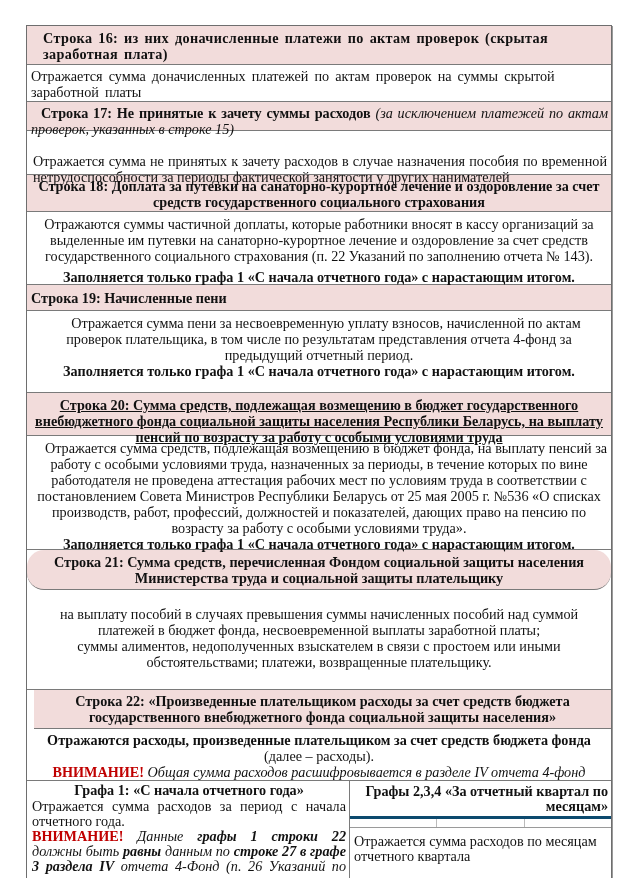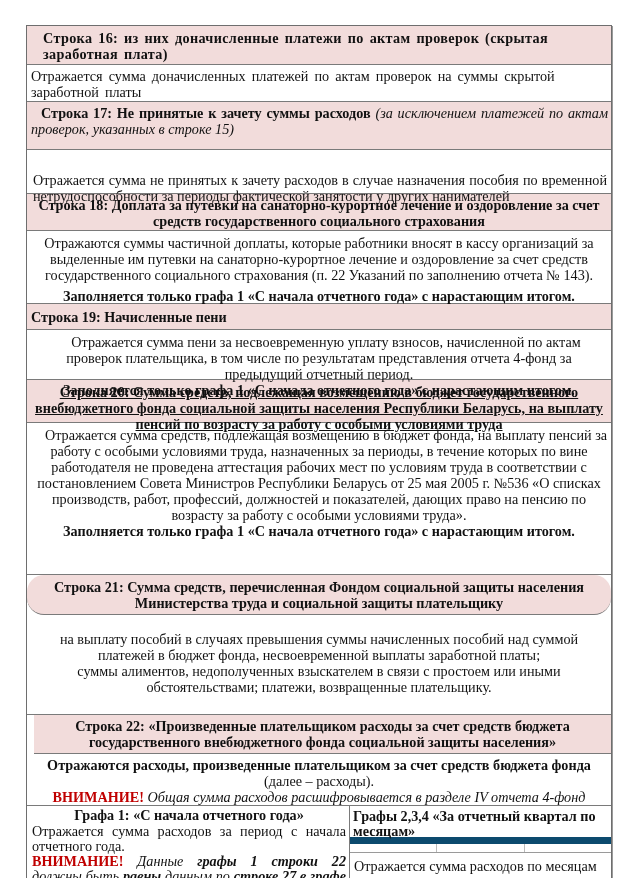--- a/index.html
+++ b/index.html
@@ -13,42 +13,42 @@
   .body { background: #ffffff; font-size: 14.2px; line-height: 16px; }
   .b { font-weight: bold; }
   .i { font-style: italic; }
   .red { color: #c00000; font-weight: bold; }
   .center { text-align: center; }
   .justify { text-align: justify; }
   .indent { text-indent: 14px; }
 
   #r16h { height: 39px; padding: 4px 14px 0 16px; letter-spacing: 0.35px; word-spacing: 2px; }
   #r16b { height: 37px; padding: 3px 4px 0 4px; word-spacing: 2.5px; }
-  #r17h { height: 48px; padding: 3px 3px 0 4px; text-align: justify; text-indent: 10px; }
+  #r17h { height: 29px; padding: 3px 3px 0 4px; text-align: justify; text-indent: 10px; }
   #r17h .i { font-weight: normal; }
   #r17b { height: 44px; padding: 22px 4px 0 6px; text-align: justify; }
   #r18h { height: 37px; padding: 3px 4px 0 4px; }
   #r18b { height: 73px; padding: 4px 2px 0 2px; }
   #r18b .note { margin-top: 5px; }
   #r19h { height: 26px; padding: 5px 4px 0 4px; }
-  #r19b { height: 50px; padding: 4px 6px 0 6px; }
+  #r19b { height: 82px; padding: 4px 6px 0 6px; }
   #r20h { height: 43px; padding: 4px 4px 4px 4px; text-decoration: underline; }
-  #r20b { height: 152px; padding: 4px 2px 0 2px; }
+  #r20b { height: 114px; padding: 4px 2px 0 2px; }
   #r21h { height: 40px; padding: 4px 2px 0 2px; border-radius: 17px; }
   #r21b { height: 100px; padding: 16px 4px 0 4px; }
   #r22h { height: 39px; padding: 3px 4px 0 4px; margin-left: 7px; }
   #r22b { height: 52px; padding: 3px 2px 0 2px; }
 
   .split { display: flex; height: 114px; }
   .col1 { width: 323px; border-right: 1px solid #7a7a7a; box-sizing: border-box;
           padding: 2px 3px 0 5px; font-size: 14.2px; line-height: 15px; }
   .col1 .title { font-weight: bold; text-align: center; margin-bottom: 1px; }
   .col2 { flex: 1; box-sizing: border-box; font-size: 14.2px; line-height: 15px; }
-  .col2 .title { font-weight: bold; text-align: left; padding: 3px 3px 0 3px; height: 38px;
-                 border-bottom: 7px solid #0c4a6e; box-sizing: border-box; }
+  .col2 .title { font-weight: bold; text-align: right; padding: 3px 3px 0 3px; height: 38px;
+                 border-bottom: 3px solid #0c4a6e; box-sizing: border-box; }
   .months { display: flex; height: 8px; border-bottom: 1px solid #9a9a9a; }
   .months div { flex: 1; border-right: 1px solid #bbb; }
   .months div:last-child { border-right: none; }
   .col2 .text { padding: 6px 4px 0 4px; }
   .warn-para { text-align: justify; }
 </style>
 </head>
 <body>
 
 <div class="doc">

